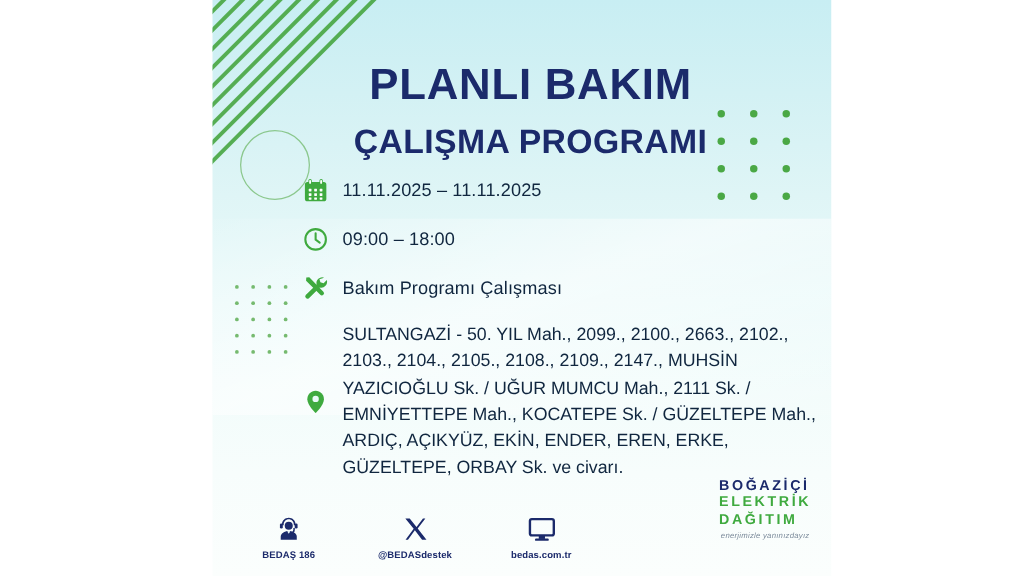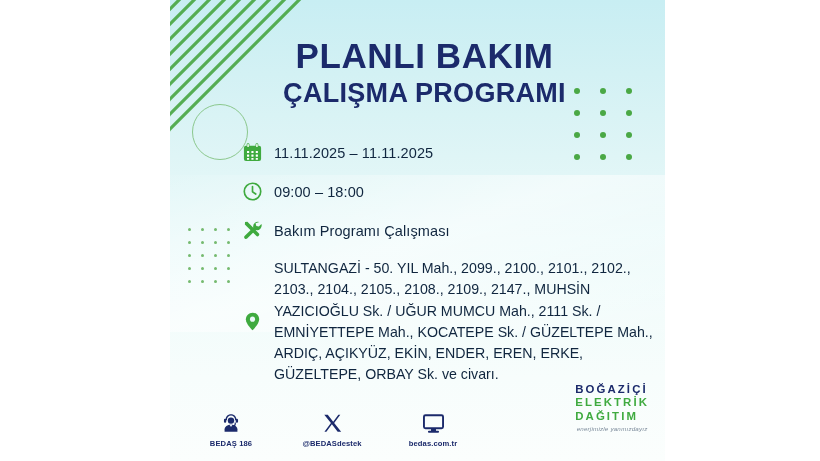--- a/index.html
+++ b/index.html
@@ -93,21 +93,21 @@
     left: 0; right: 0;
     top: 37px;
     text-align: center;
   }
   #title-main {
     font-size: 35px;
     font-weight: 800;
     letter-spacing: .6px;
     color: #1b2a6b;
     line-height: 1.06;
-    margin: 0;
+    margin: 12px;
     padding-left: 14px;
     text-align: center;
   }
   #title-sub {
     font-size: 27px;
     font-weight: 600;
     letter-spacing: .3px;
     color: #1b2a6b;
     line-height: 1.18;
     margin: 4px 0 0 0;
@@ -354,21 +354,21 @@
       <span class="info-text">Bakım Programı Çalışması</span>
     </div>
 
     <div class="info-row" id="row-address">
       <span class="info-ico">
         <svg width="21" height="21" viewBox="0 0 24 24">
           <path d="M12 1.9 c-4.2 0 -7.6 3.4 -7.6 7.6 c0 5.6 7.6 12.6 7.6 12.6 s7.6 -7.0 7.6 -12.6 c0 -4.2 -3.4 -7.6 -7.6 -7.6 z" fill="#3faa3f"></path>
           <circle cx="12" cy="9.3" r="2.9" fill="#e9f9f8"></circle>
         </svg>
       </span>
-      <span id="address-text">SULTANGAZİ - 50. YIL Mah., 2099., 2100., 2101., 2102., 2103., 2104., 2105., 2108., 2109., 2147., MUHSİN YAZICIOĞLU Sk. / UĞUR MUMCU Mah., 2111 Sk. / EMNİYETTEPE Mah., KOCATEPE Sk. / GÜZELTEPE Mah., ARDIÇ, AÇIKYÜZ, EKİN, ENDER, EREN, ERKE, GÜZELTEPE, ORBAY Sk. ve civarı.</span>
+      <span id="address-text">SULTANGAZİ - 50. YIL Mah., 2099., 2100., 2663., 2102., 2103., 2104., 2105., 2108., 2109., 2147., MUHSİN YAZICIOĞLU Sk. / UĞUR MUMCU Mah., 2111 Sk. / EMNİYETTEPE Mah., KOCATEPE Sk. / GÜZELTEPE Mah., ARDIÇ, AÇIKYÜZ, EKİN, ENDER, EREN, ERKE, GÜZELTEPE, ORBAY Sk. ve civarı.</span>
     </div>
 
   </div>
 
   <div id="footer">
 
     <div id="contacts">
 
       <div class="contact">
         <span class="contact-ico">

